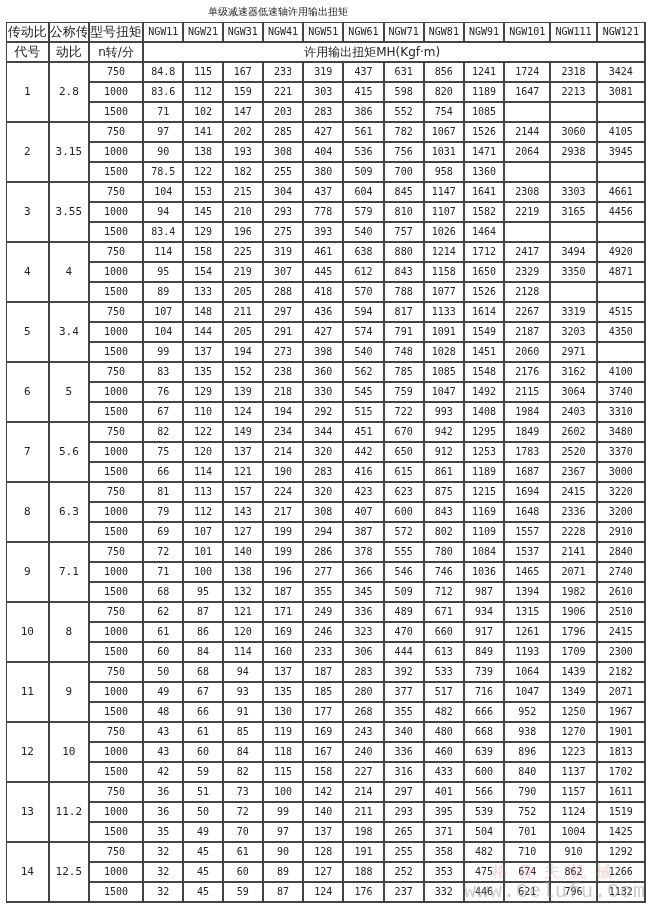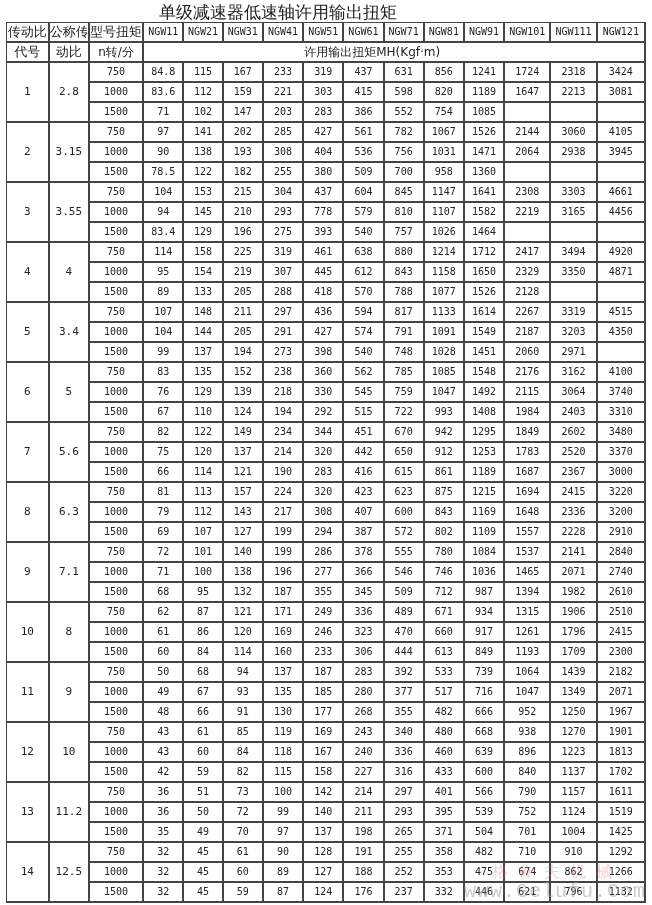--- a/index.html
+++ b/index.html
@@ -2,21 +2,21 @@
 <html><head>
   <meta charset="utf-8">
   <style>
     html, body { margin: 0; padding: 0; background: #ffffff; }
     body {
       width: 652px; height: 905px; overflow: hidden; position: relative;
       font-family: "DejaVu Sans", sans-serif; color: #222;
     }
     .title {
       position: absolute; left: 0; top: 2px; width: 556px; height: 20px;
-      text-align: center; font-size: 17px; line-height: 20px; color: #222;
+      text-align: center; font-size: 10px; line-height: 20px; color: #222;
     }
     table.torque {
       position: absolute; left: 6px; top: 22px;
       width: 640px;
       border-collapse: collapse;
       table-layout: fixed;
       font-size: 11px;
     }
     table.torque td, table.torque th {
       border: 1px solid #444;

